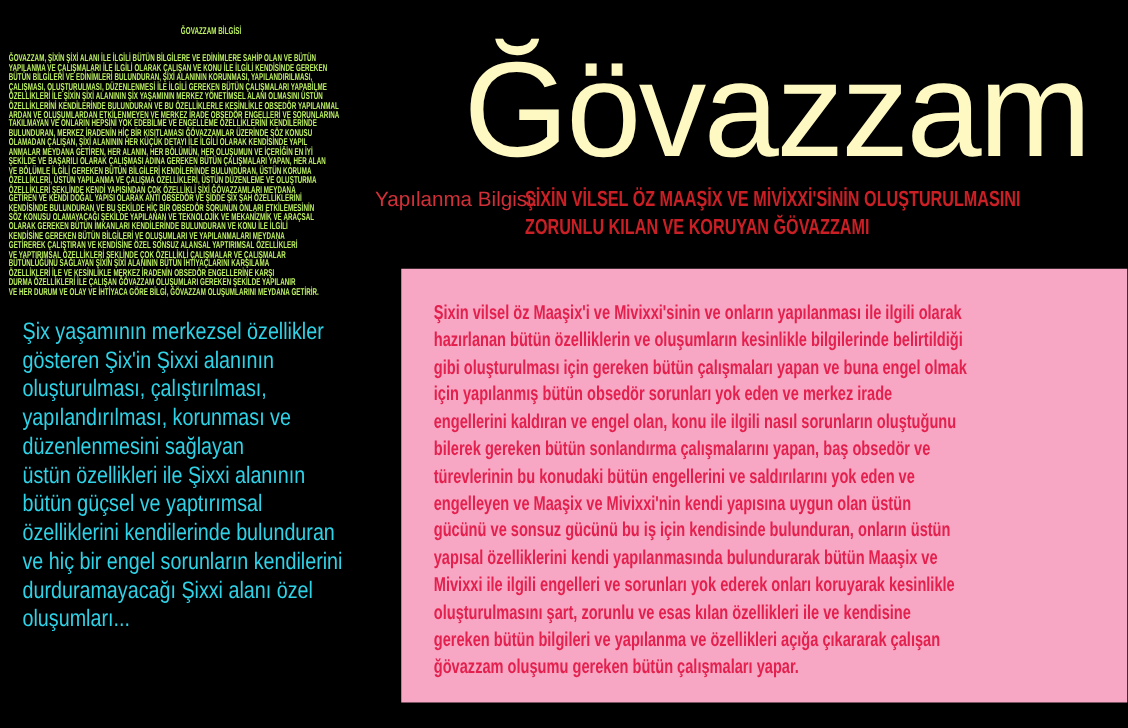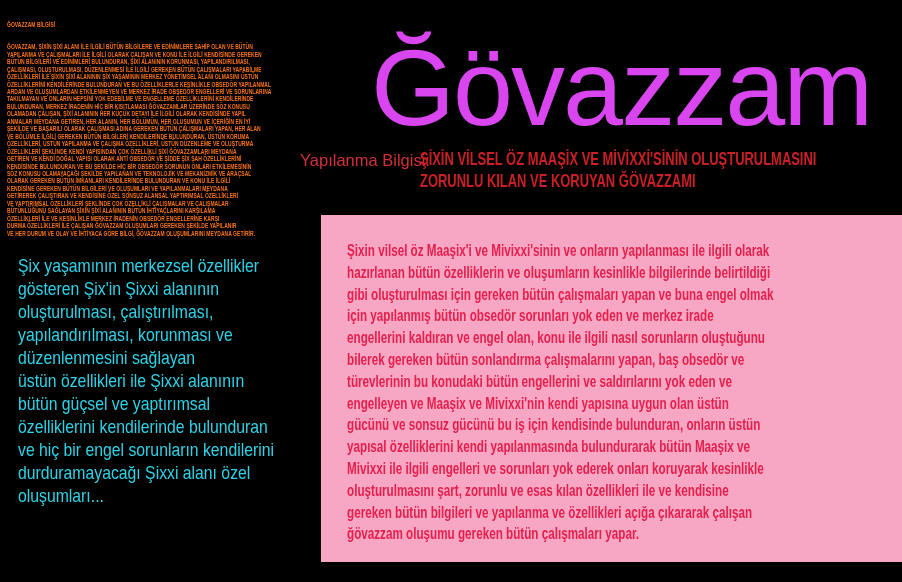--- a/index.html
+++ b/index.html
@@ -11,21 +11,22 @@
     overflow: hidden;
     font-family: "Liberation Sans", sans-serif;
   }
 
   
   .info-block {
     position: absolute;
     left: 7px;
     top: 6px;
     width: 300px;
-    color: #f97316;
+    color: #bef264;
+    text-align: right;
   }
   .info-inner {
     transform: scaleX(0.62);
     transform-origin: 0 0;
     white-space: pre;
     font-size: 8px;
     font-weight: bold;
     line-height: 7.45px;
     letter-spacing: 0.1px;
   }
@@ -35,21 +36,21 @@
     font-weight: bold;
     line-height: 7.45px;
   }
 
   
   .main-title {
     position: absolute;
     left: 371px;
     top: 38px;
     width: 525px;
-    color: #d946ef;
+    color: #fef9c3;
     font-size: 108px;
     font-weight: 400;
     line-height: 100px;
     white-space: pre;
     letter-spacing: -2px;
   }
 
   
   .structuring-label {
     position: absolute;

